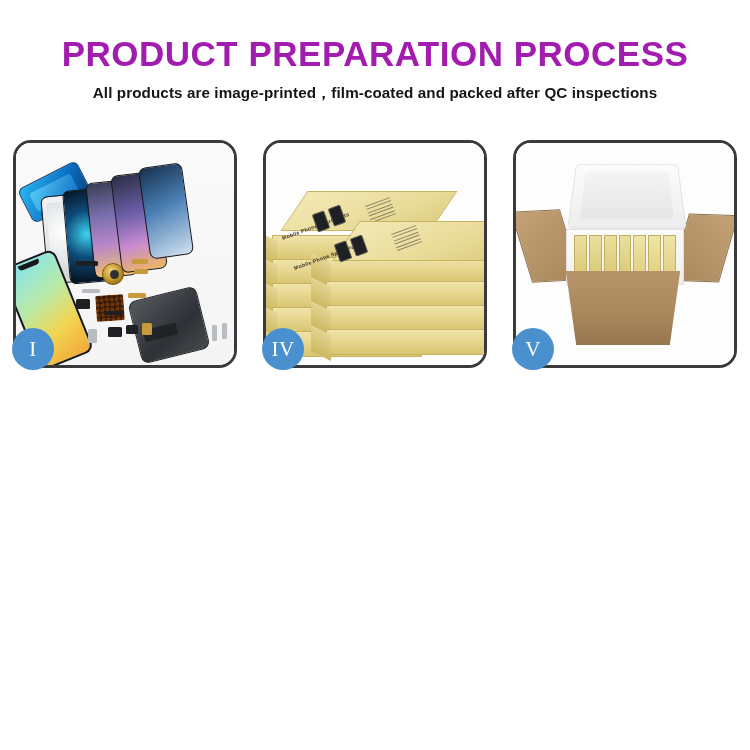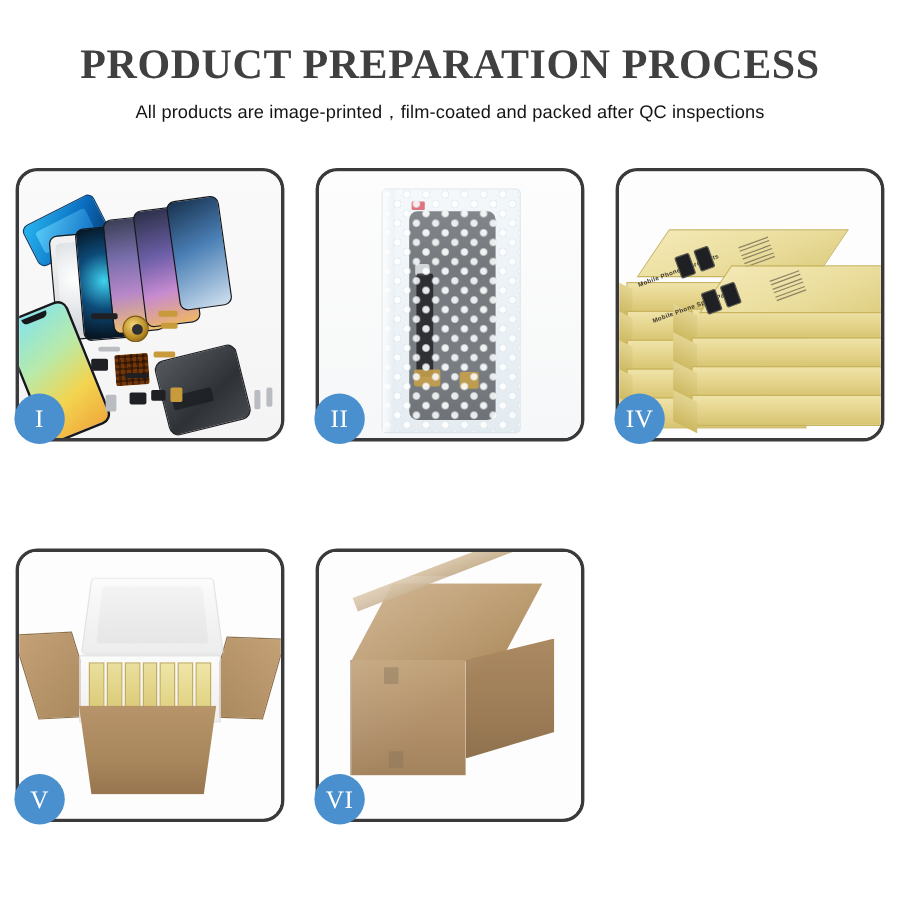--- a/index.html
+++ b/index.html
@@ -16,34 +16,34 @@
     position: relative;
     width: 750px;
     height: 750px;
     background: #ffffff;
   }
 
   
   .header { padding-top: 36px; text-align: center; }
 
   .page-title {
-    font-family: Liberation Serif, serif;
+    font-family: Liberation Sans, sans-serif;
     font-size: 35px;
     font-weight: 700;
     letter-spacing: 0.5px;
-    color: #404040;
+    color: #a21caf;
     line-height: 1.05;
     white-space: nowrap;
   }
 
   .page-subtitle {
     margin-top: 10px;
     font-family: "Liberation Sans", sans-serif;
     font-size: 15.2px;
-    font-weight: 400;
+    font-weight: 700;
     color: #151515;
     letter-spacing: 0.1px;
     white-space: nowrap;
   }
 
   
   .grid {
     position: absolute;
     top: 140px;
     left: 13px;
@@ -345,36 +345,20 @@
         <div class="part dark" style="left:110px;top:182px;width:12px;height:9px;"></div>
         <div class="part gold" style="left:126px;top:180px;width:10px;height:12px;"></div>
         <div class="part silver" style="left:72px;top:186px;width:9px;height:14px;"></div>
         <div class="part dark" style="left:88px;top:168px;width:20px;height:4px;"></div>
         <div class="part silver" style="left:196px;top:182px;width:5px;height:16px;"></div>
         <div class="part silver" style="left:206px;top:180px;width:5px;height:16px;"></div>
       </div>
       <div class="badge">I</div>
     </div>
 
-    <div class="panel">
-      <div class="panel-photo">
-        <div class="p2-bg"></div>
-        <div class="bubble-bag">
-          <div class="lcd-inner"></div>
-          <div class="lcd-label"></div>
-          <div class="lcd-sensor"></div>
-          <div class="lcd-tab"></div>
-          <div class="lcd-conn"></div>
-          <div class="lcd-conn2"></div>
-          <div class="bubbles"></div>
-          <div class="bag-seam"></div>
-        </div>
-      </div>
-      <div class="badge">II</div>
-    </div>
 
 
     <div class="panel">
       <div class="panel-photo">
         <div class="p4-bg"></div>
         <div class="stack">
 
           <div class="kbox" style="left:4px;top:66px;"></div>
           <div class="kbox" style="left:4px;top:90px;"></div>
           <div class="kbox" style="left:4px;top:114px;"></div>
@@ -434,28 +418,15 @@
           <span class="ybox"></span>
           <span class="ybox flat"></span>
           <span class="ybox flat"></span>
           <span class="ybox flat"></span>
         </div>
         <div class="carton-body"></div>
       </div>
       <div class="badge">V</div>
     </div>
 
-    <div class="panel">
-      <div class="panel-photo">
-        <div class="p6-bg"></div>
-        <div class="c6-top"></div>
-        <div class="c6-side"></div>
-        <div class="c6-front"></div>
-        <div class="c6-tape"></div>
-        <div class="c6-seal" style="left:54px;top:96px;"></div>
-        <div class="c6-seal" style="left:58px;top:166px;"></div>
-        <div class="c6-wrap"></div>
-      </div>
-      <div class="badge">VI</div>
-    </div>
 
   </div>
 </div>
 
 </body></html>

